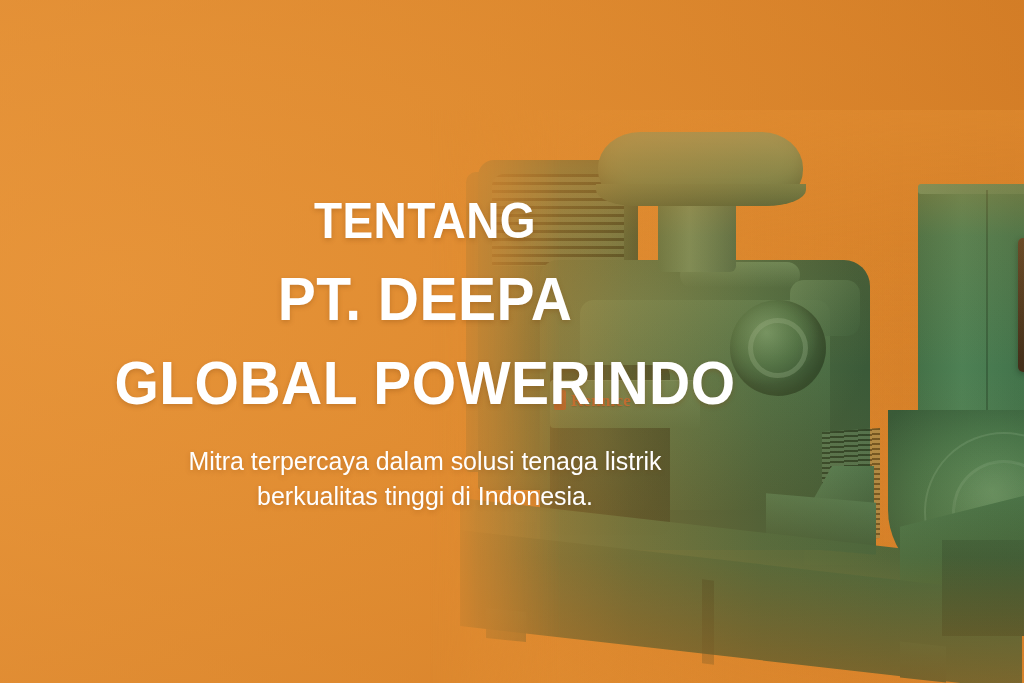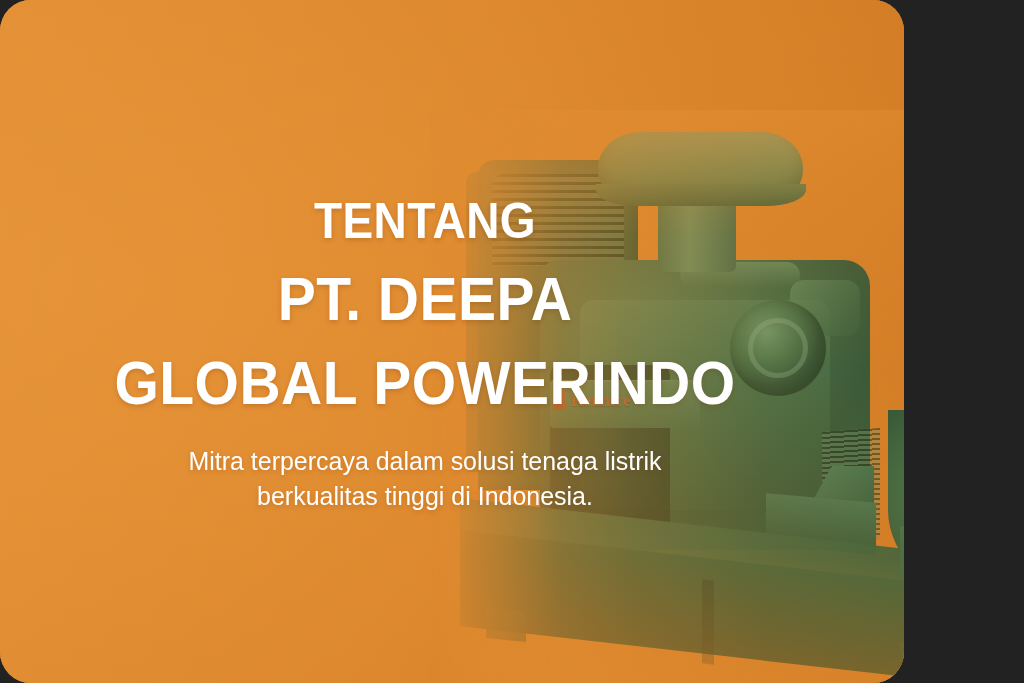--- a/index.html
+++ b/index.html
@@ -1,26 +1,25 @@
 <!DOCTYPE html>
 <html><head>
 <meta charset="utf-8">
 <title>Tentang PT. Deepa Global Powerindo</title>
 <style>
   html,body{margin:0;padding:0;background:#222;}
   *{box-sizing:border-box;}
 
   .banner{
     position:relative;
-    width:904px;
+    width:1024px;
     height:683px;
     overflow:hidden;
     font-family:"Liberation Sans","DejaVu Sans",sans-serif;
     background:#DE8A2E;
-    border-radius:31px;
   }
 
   
   .bg-base{
     position:absolute; inset:0;
     background:
       radial-gradient(120% 95% at 12% 42%, #E79439 0%, #E08C31 38%, #D8822A 70%, #CE7722 100%);
   }
   .bg-warmtint{
     position:absolute; inset:0;

